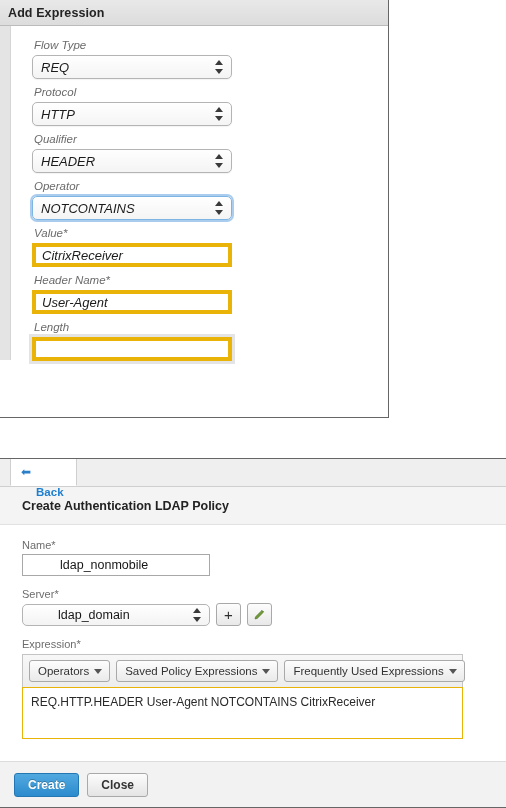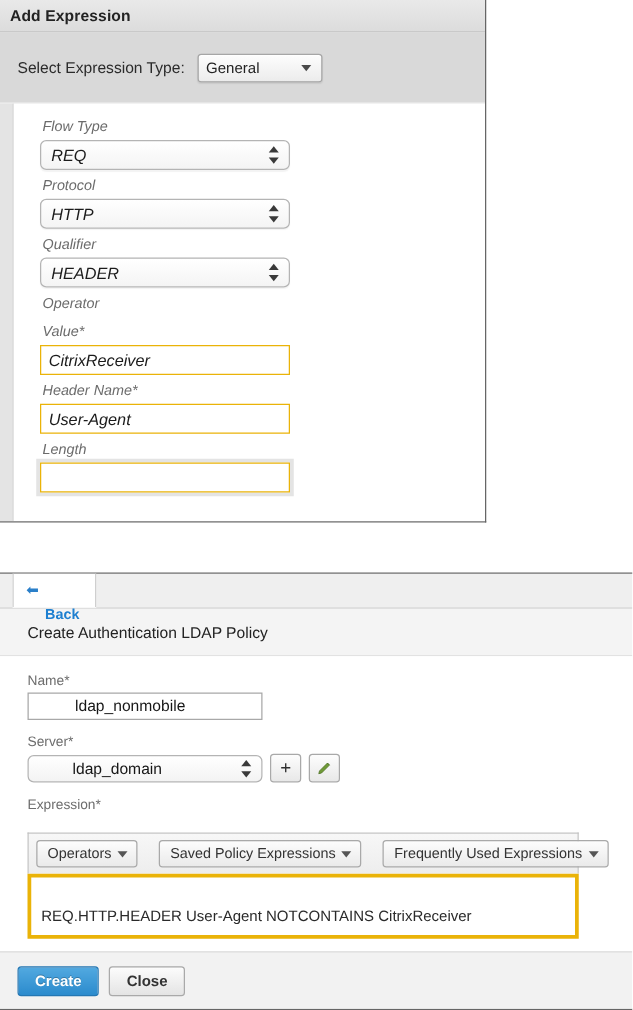--- a/index.html
+++ b/index.html
@@ -153,21 +153,21 @@
     width: 0; height: 0;
     border-left: 4px solid transparent;
     border-right: 4px solid transparent;
     border-top: 5px solid #3a3a3a;
   }
 
   .text-input {
     width: 200px;
     height: 24px;
     box-sizing: border-box;
-    border: 1px solid #eab308;
+    border: 4px solid #eab308;
     background: #ffffff;
     display: flex;
     align-items: center;
     padding-left: 6px;
     text-align: right;
   }
   .text-input .ti-value {
     font-size: 13px;
     color: #1b1b1b;
   }
@@ -226,21 +226,21 @@
     height: 38px;
     box-sizing: border-box;
     background: #f4f4f4;
     border-bottom: 1px solid #e2e2e2;
     display: flex;
     align-items: center;
     padding-left: 22px;
   }
   .ldap-title {
     font-size: 12.5px;
-    font-weight: normal;
+    font-weight: bold;
     color: #222222;
   }
 
   .ldap-body {
     padding: 14px 0 0 22px;
     background: #ffffff;
     height: 240px;
     box-sizing: border-box;
   }
   .ldap-label {
@@ -296,29 +296,29 @@
     align-items: center;
     justify-content: center;
   }
   .plus-glyph {
     font-size: 15px;
     color: #2f2f2f;
     line-height: 1;
   }
 
   .expr-toolbar {
-    margin-top: 16px;
+    margin-top: 4px;
     width: 441px;
     box-sizing: border-box;
     background: linear-gradient(to bottom, #f7f7f7 0%, #ededed 100%);
     border: 1px solid #c4c4c4;
     border-bottom: none;
     padding: 5px 6px;
     display: flex;
-    gap: 17px;
+    gap: 6px;
   }
   .tb-dropdown {
     height: 22px;
     box-sizing: border-box;
     background: linear-gradient(to bottom, #fdfdfd 0%, #eaeaea 100%);
     border: 1px solid #a9a9a9;
     border-radius: 3px;
     display: flex;
     align-items: center;
     padding: 0 20px 0 8px;
@@ -337,23 +337,23 @@
     width: 0; height: 0;
     border-left: 4px solid transparent;
     border-right: 4px solid transparent;
     border-top: 5px solid #555555;
   }
 
   .expr-textarea {
     width: 441px;
     height: 52px;
     box-sizing: border-box;
-    border: 3px solid #eab308;
-    background: #ffffff;
-    padding: 22px 8px;
+    border: 1px solid #eab308;
+    background: #ffffff;
+    padding: 4px 8px;
   }
   .expr-text {
     font-size: 12px;
     color: #2a2a2a;
     line-height: 15px;
   }
 
   .ldap-footer {
     position: absolute;
     left: 0;
@@ -393,27 +393,20 @@
 </style>
 </head>
 <body>
 
 <div class="panel-expr">
 
   <div class="expr-header">
     <span class="expr-header-title">Add Expression</span>
   </div>
 
-  <div class="expr-typebar">
-    <span class="expr-type-label">Select Expression Type:</span>
-    <div class="caret-select">
-      <span class="cs-value">General</span>
-      <span class="caret-down"></span>
-    </div>
-  </div>
 
   <div class="expr-body">
     <div class="expr-gutter"></div>
     <div class="expr-fields">
 
       <div class="field-label">Flow Type</div>
       <div class="stepper-select">
         <span class="ss-value">REQ</span>
         <span class="stepper-arrows">
           <span class="up"></span>
@@ -436,20 +429,27 @@
       <div class="stepper-select">
         <span class="ss-value">HEADER</span>
         <span class="stepper-arrows">
           <span class="up"></span>
             <span class="dn"></span>
         </span>
       </div>
       <div class="field-gap"></div>
 
       <div class="field-label">Operator</div>
+      <div class="stepper-select focused">
+        <span class="ss-value">NOTCONTAINS</span>
+        <span class="stepper-arrows">
+          <span class="up"></span>
+            <span class="dn"></span>
+        </span>
+      </div>
       <div class="field-gap"></div>
 
       <div class="field-label">Value*</div>
       <div class="text-input">
         <span class="ti-value">CitrixReceiver</span>
       </div>
       <div class="field-gap"></div>
 
       <div class="field-label">Header Name*</div>
       <div class="text-input">

